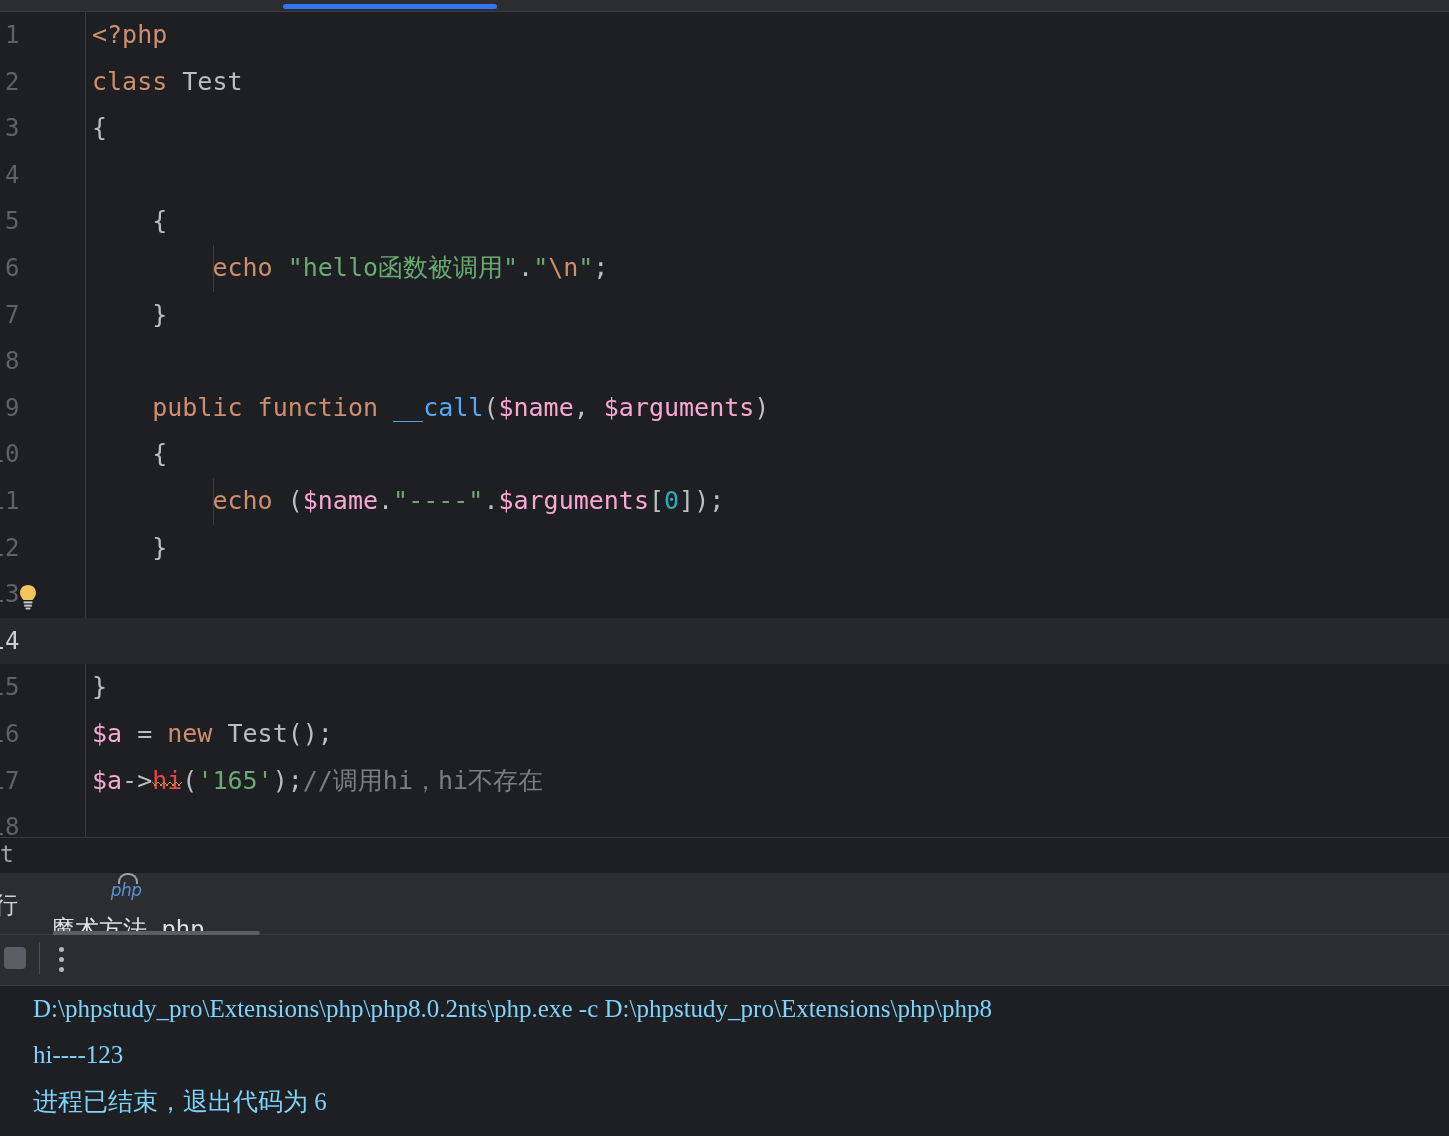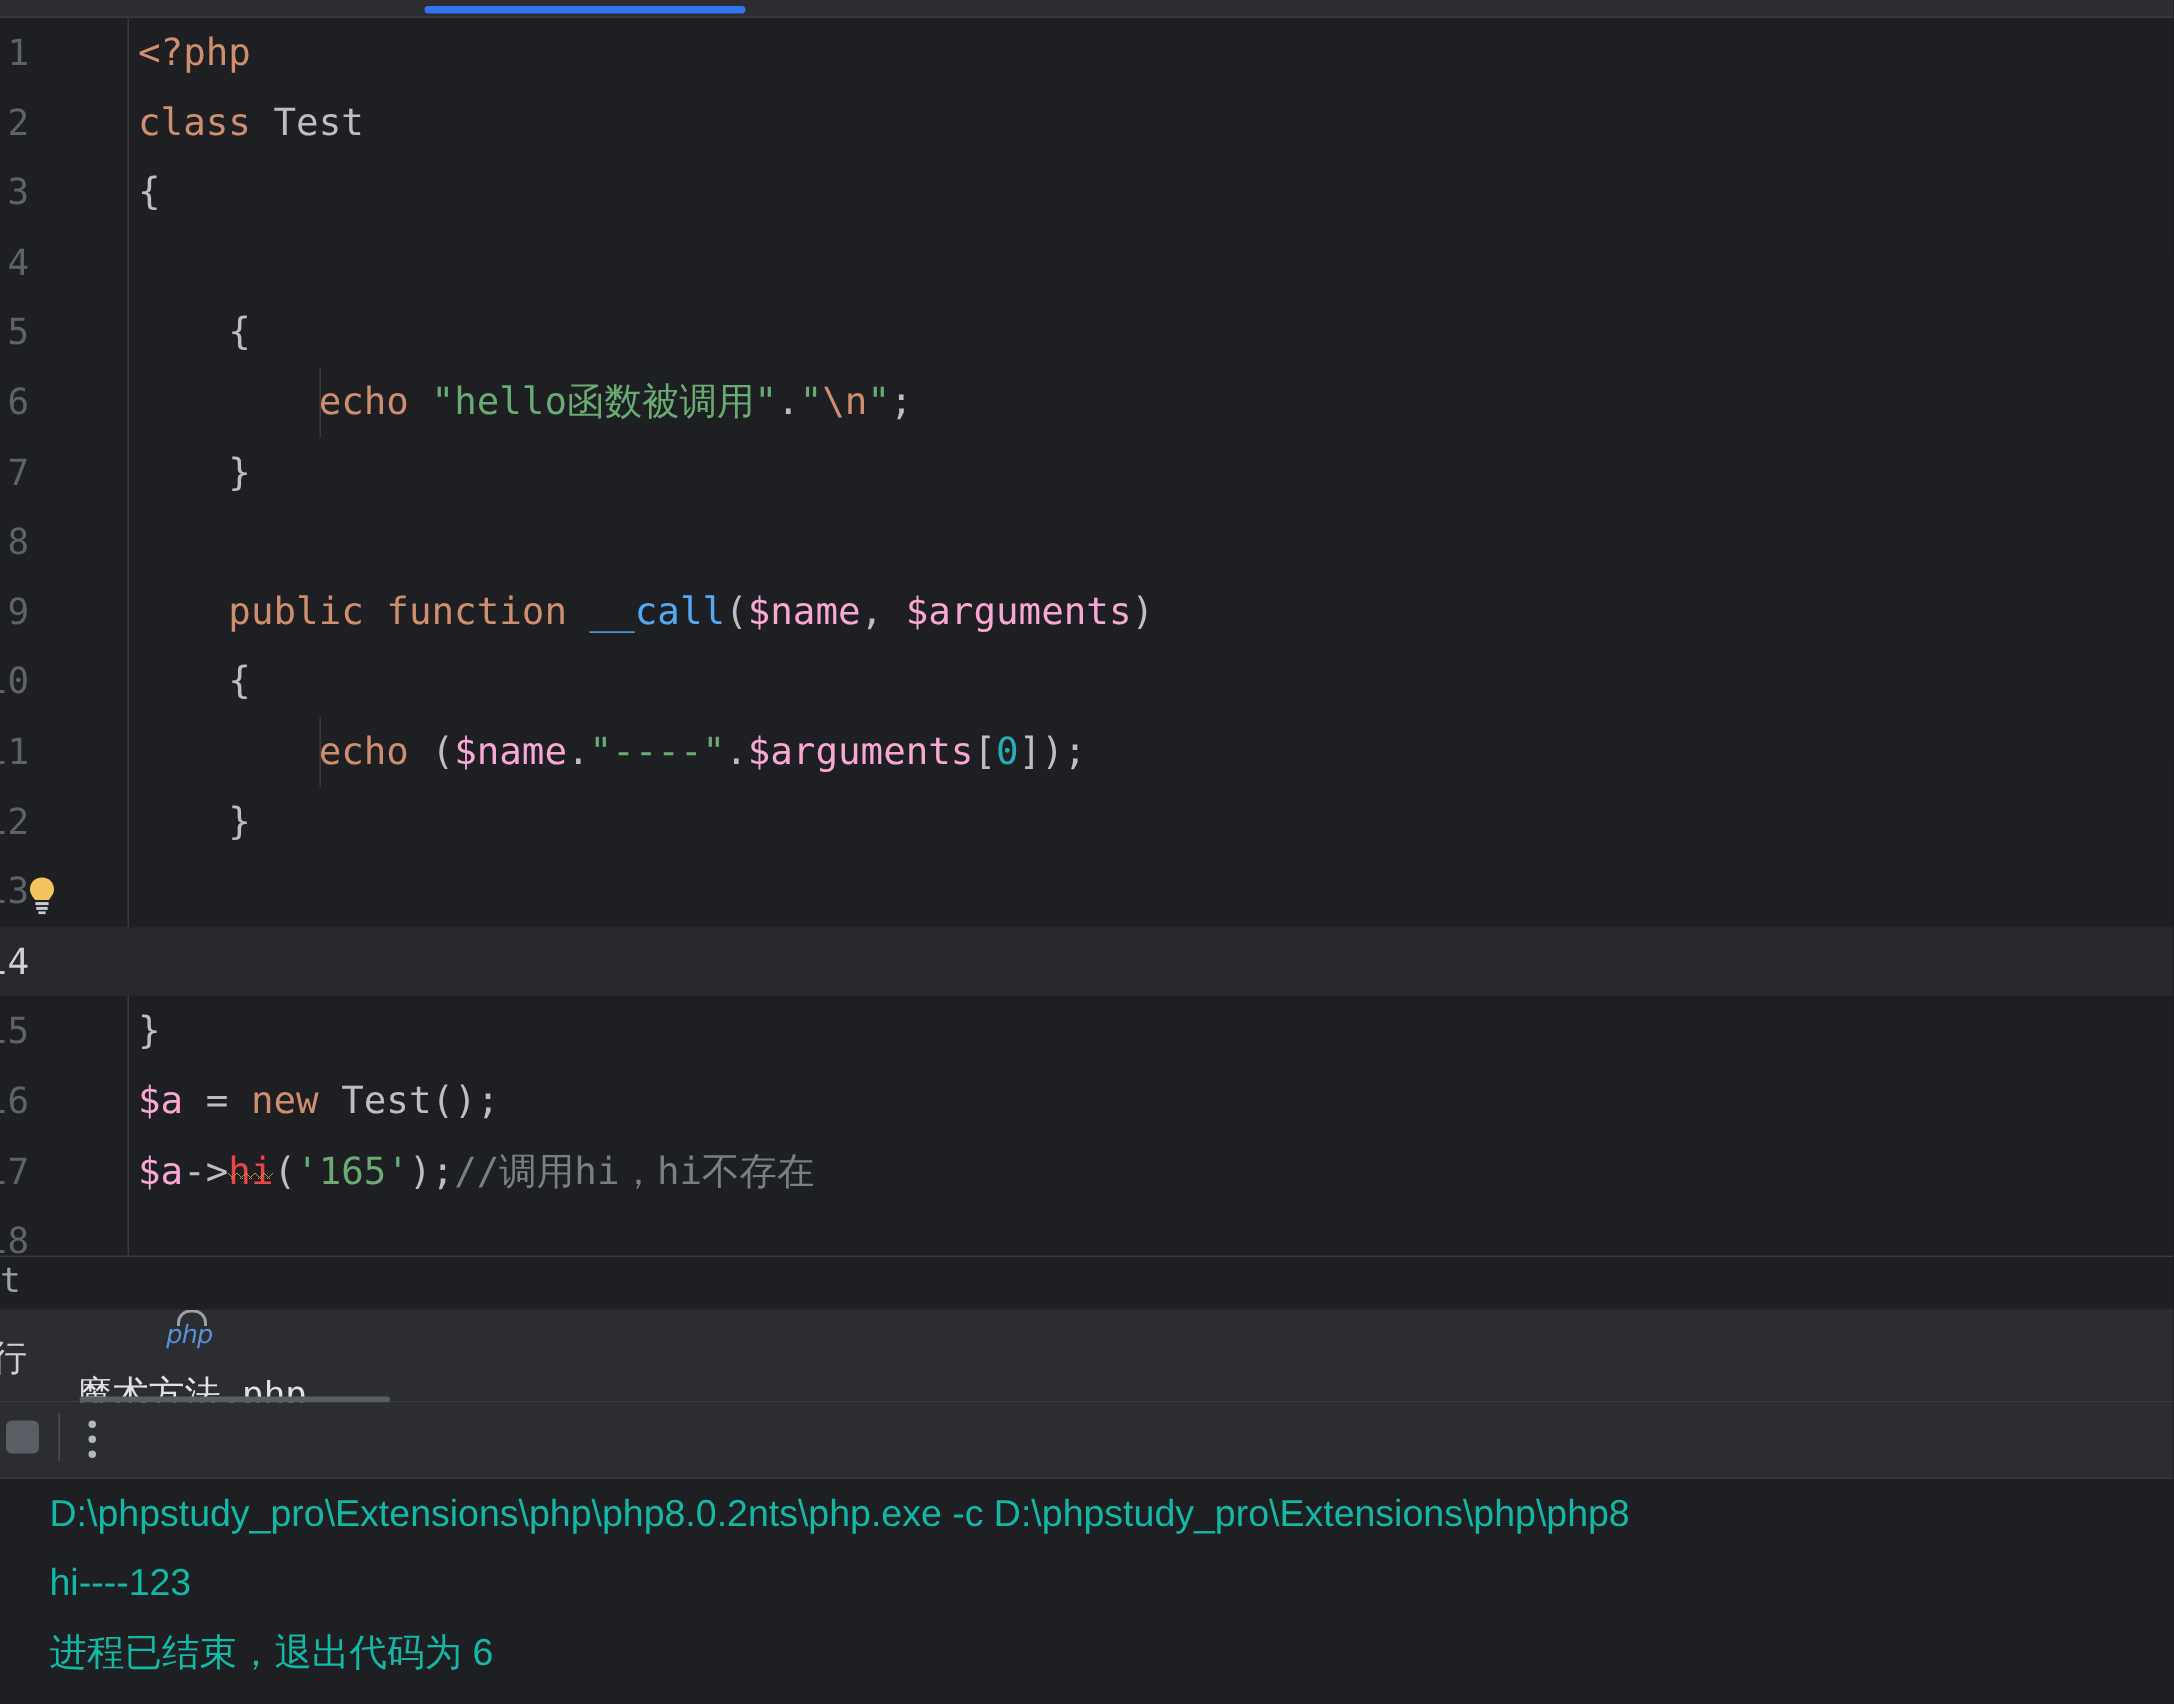--- a/index.html
+++ b/index.html
@@ -262,22 +262,22 @@
     border-top: 1px solid #393b40;
     box-sizing: border-box;
     overflow: hidden;
   }
   .console .cline {
     position: absolute;
     left: 33px;
     font-size: 25px;
     line-height: 46px;
     white-space: pre;
-    color: #14b8a6;
-    font-family: Liberation Sans, sans-serif;
+    color: #7dd3fc;
+    font-family: Liberation Serif, serif;
   }
   .console .cline.l0 { top: 0px; }
   .console .cline.l1 { top: 46px; }
   .console .cline.l2 { top: 93px; }
 </style>
 </head>
 <body>
 
 <div class="app">
 

